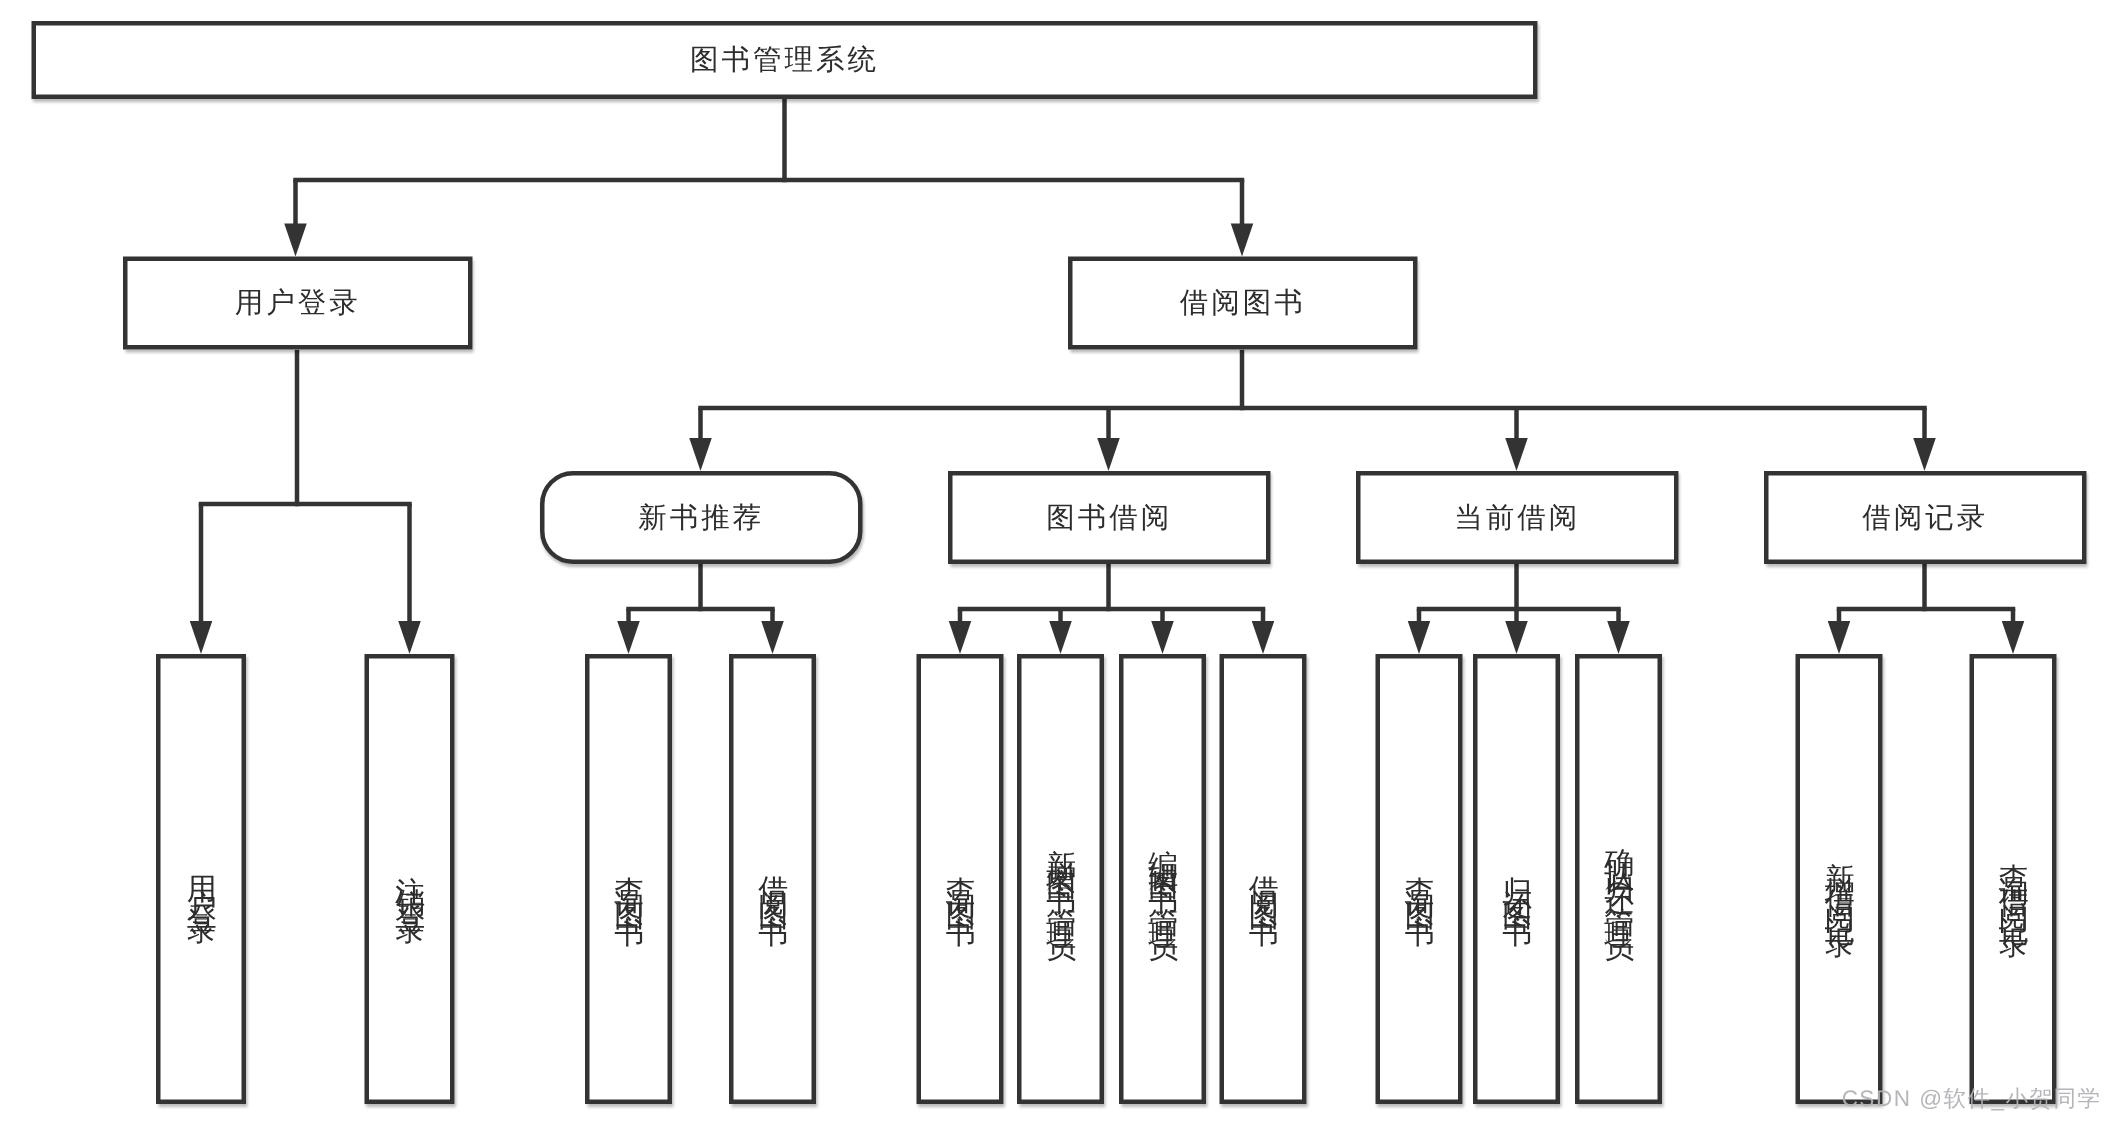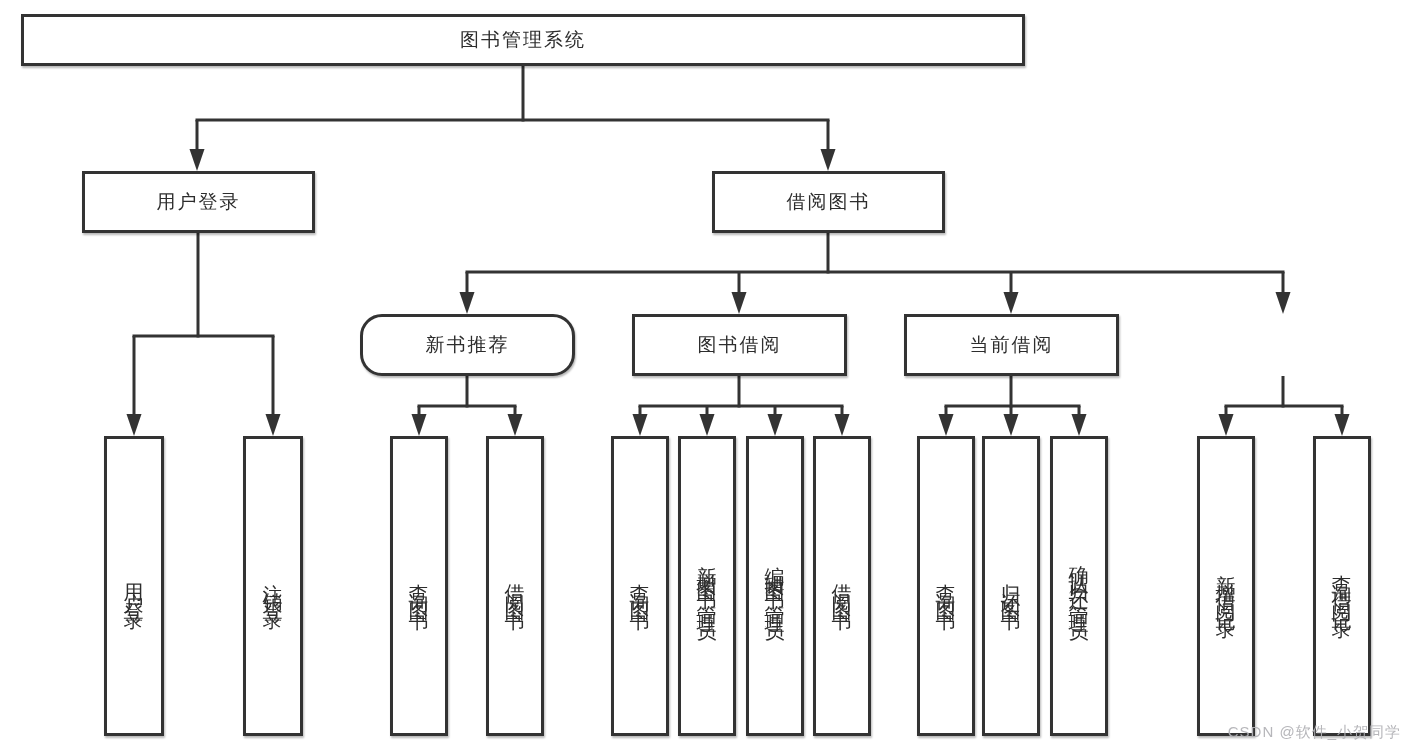--- a/index.html
+++ b/index.html
@@ -106,20 +106,21 @@
     </svg>
 
   <div class="node root-node" style="left:21px;top:14px;width:1004px;height:52px;">图书管理系统</div>
 
   <div class="node h-node" style="left:82px;top:171px;width:233px;height:62px;">用户登录</div>
   <div class="node h-node" style="left:712px;top:171px;width:233px;height:62px;">借阅图书</div>
 
   <div class="node h-node" style="left:360px;top:314px;width:215px;height:62px;border-radius:22px;">新书推荐</div>
   <div class="node h-node" style="left:904px;top:314px;width:215px;height:62px;">当前借阅</div>
   <div class="node h-node" style="left:632px;top:314px;width:215px;height:62px;">图书借阅</div>
+  <div class="node h-node" style="left:1176px;top:314px;width:215px;height:62px;">借阅记录</div>
 
   <div class="node v-node" style="left:104px;top:436px;width:60px;height:300px;">
     <span>用户登录</span>
     </div>
   <div class="node v-node" style="left:243px;top:436px;width:60px;height:300px;">
     <span>注销登录</span>
     </div>
 
   <div class="node v-node" style="left:390px;top:436px;width:58px;height:300px;">
     <span>查询图书</span>

